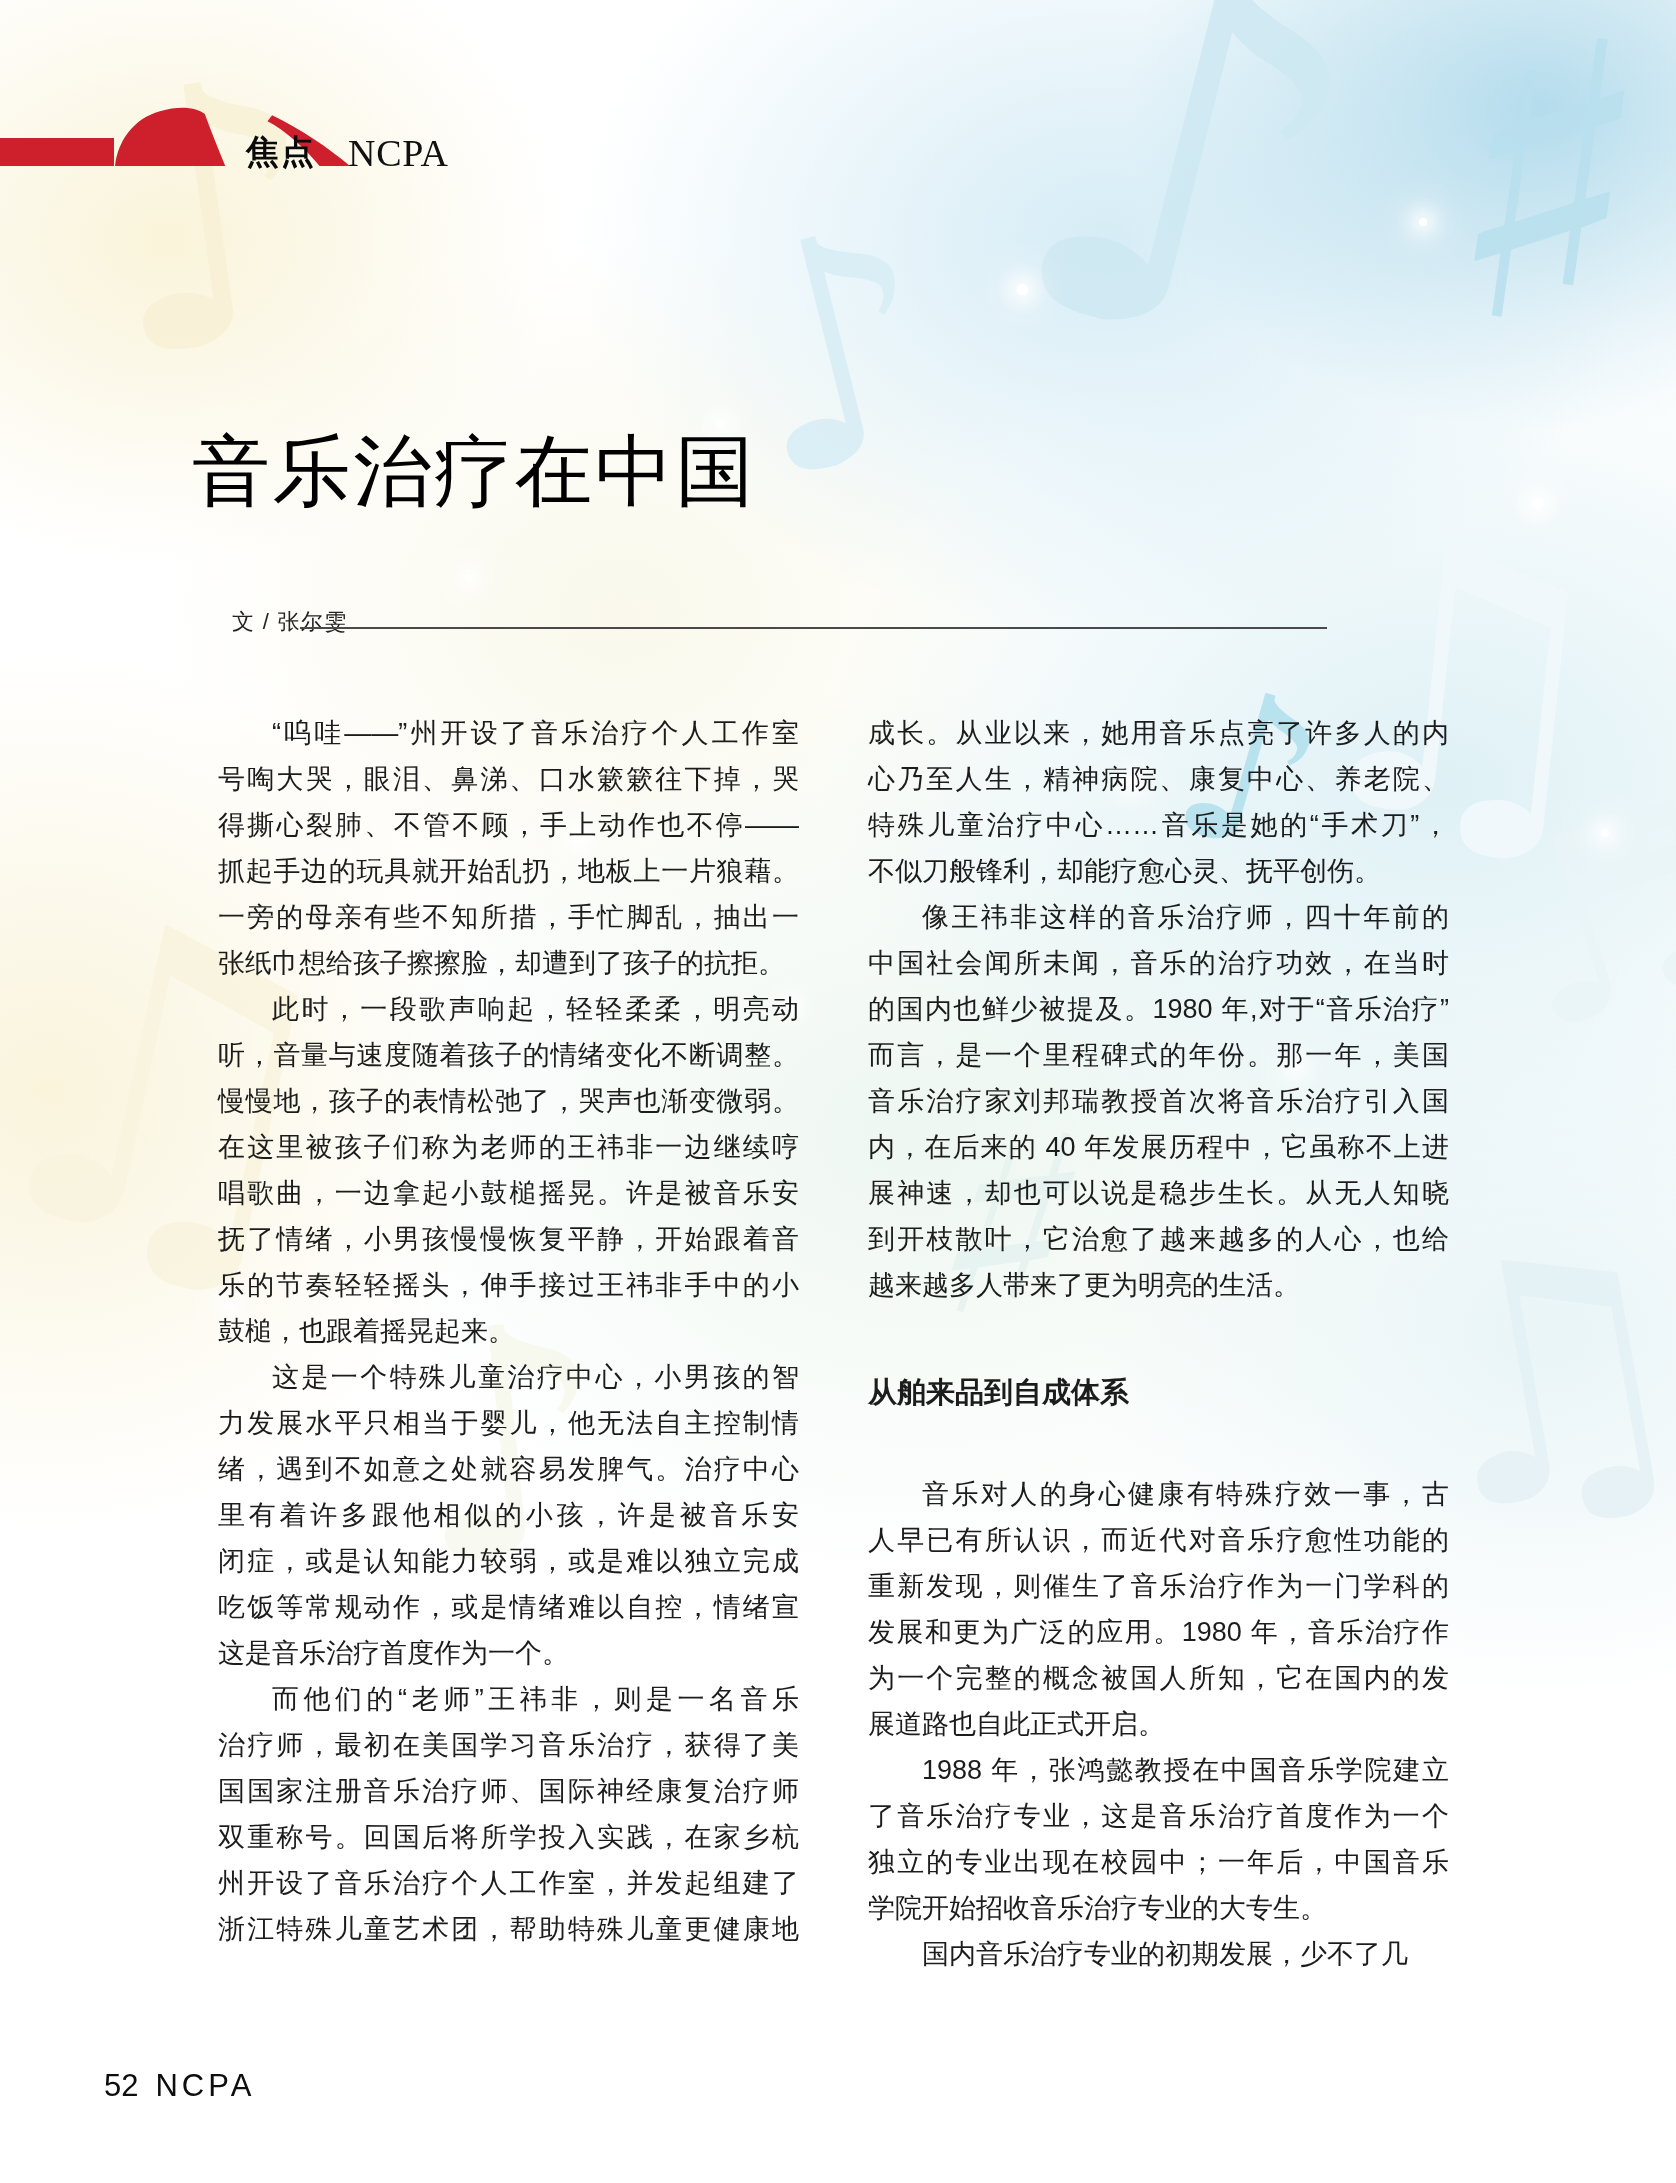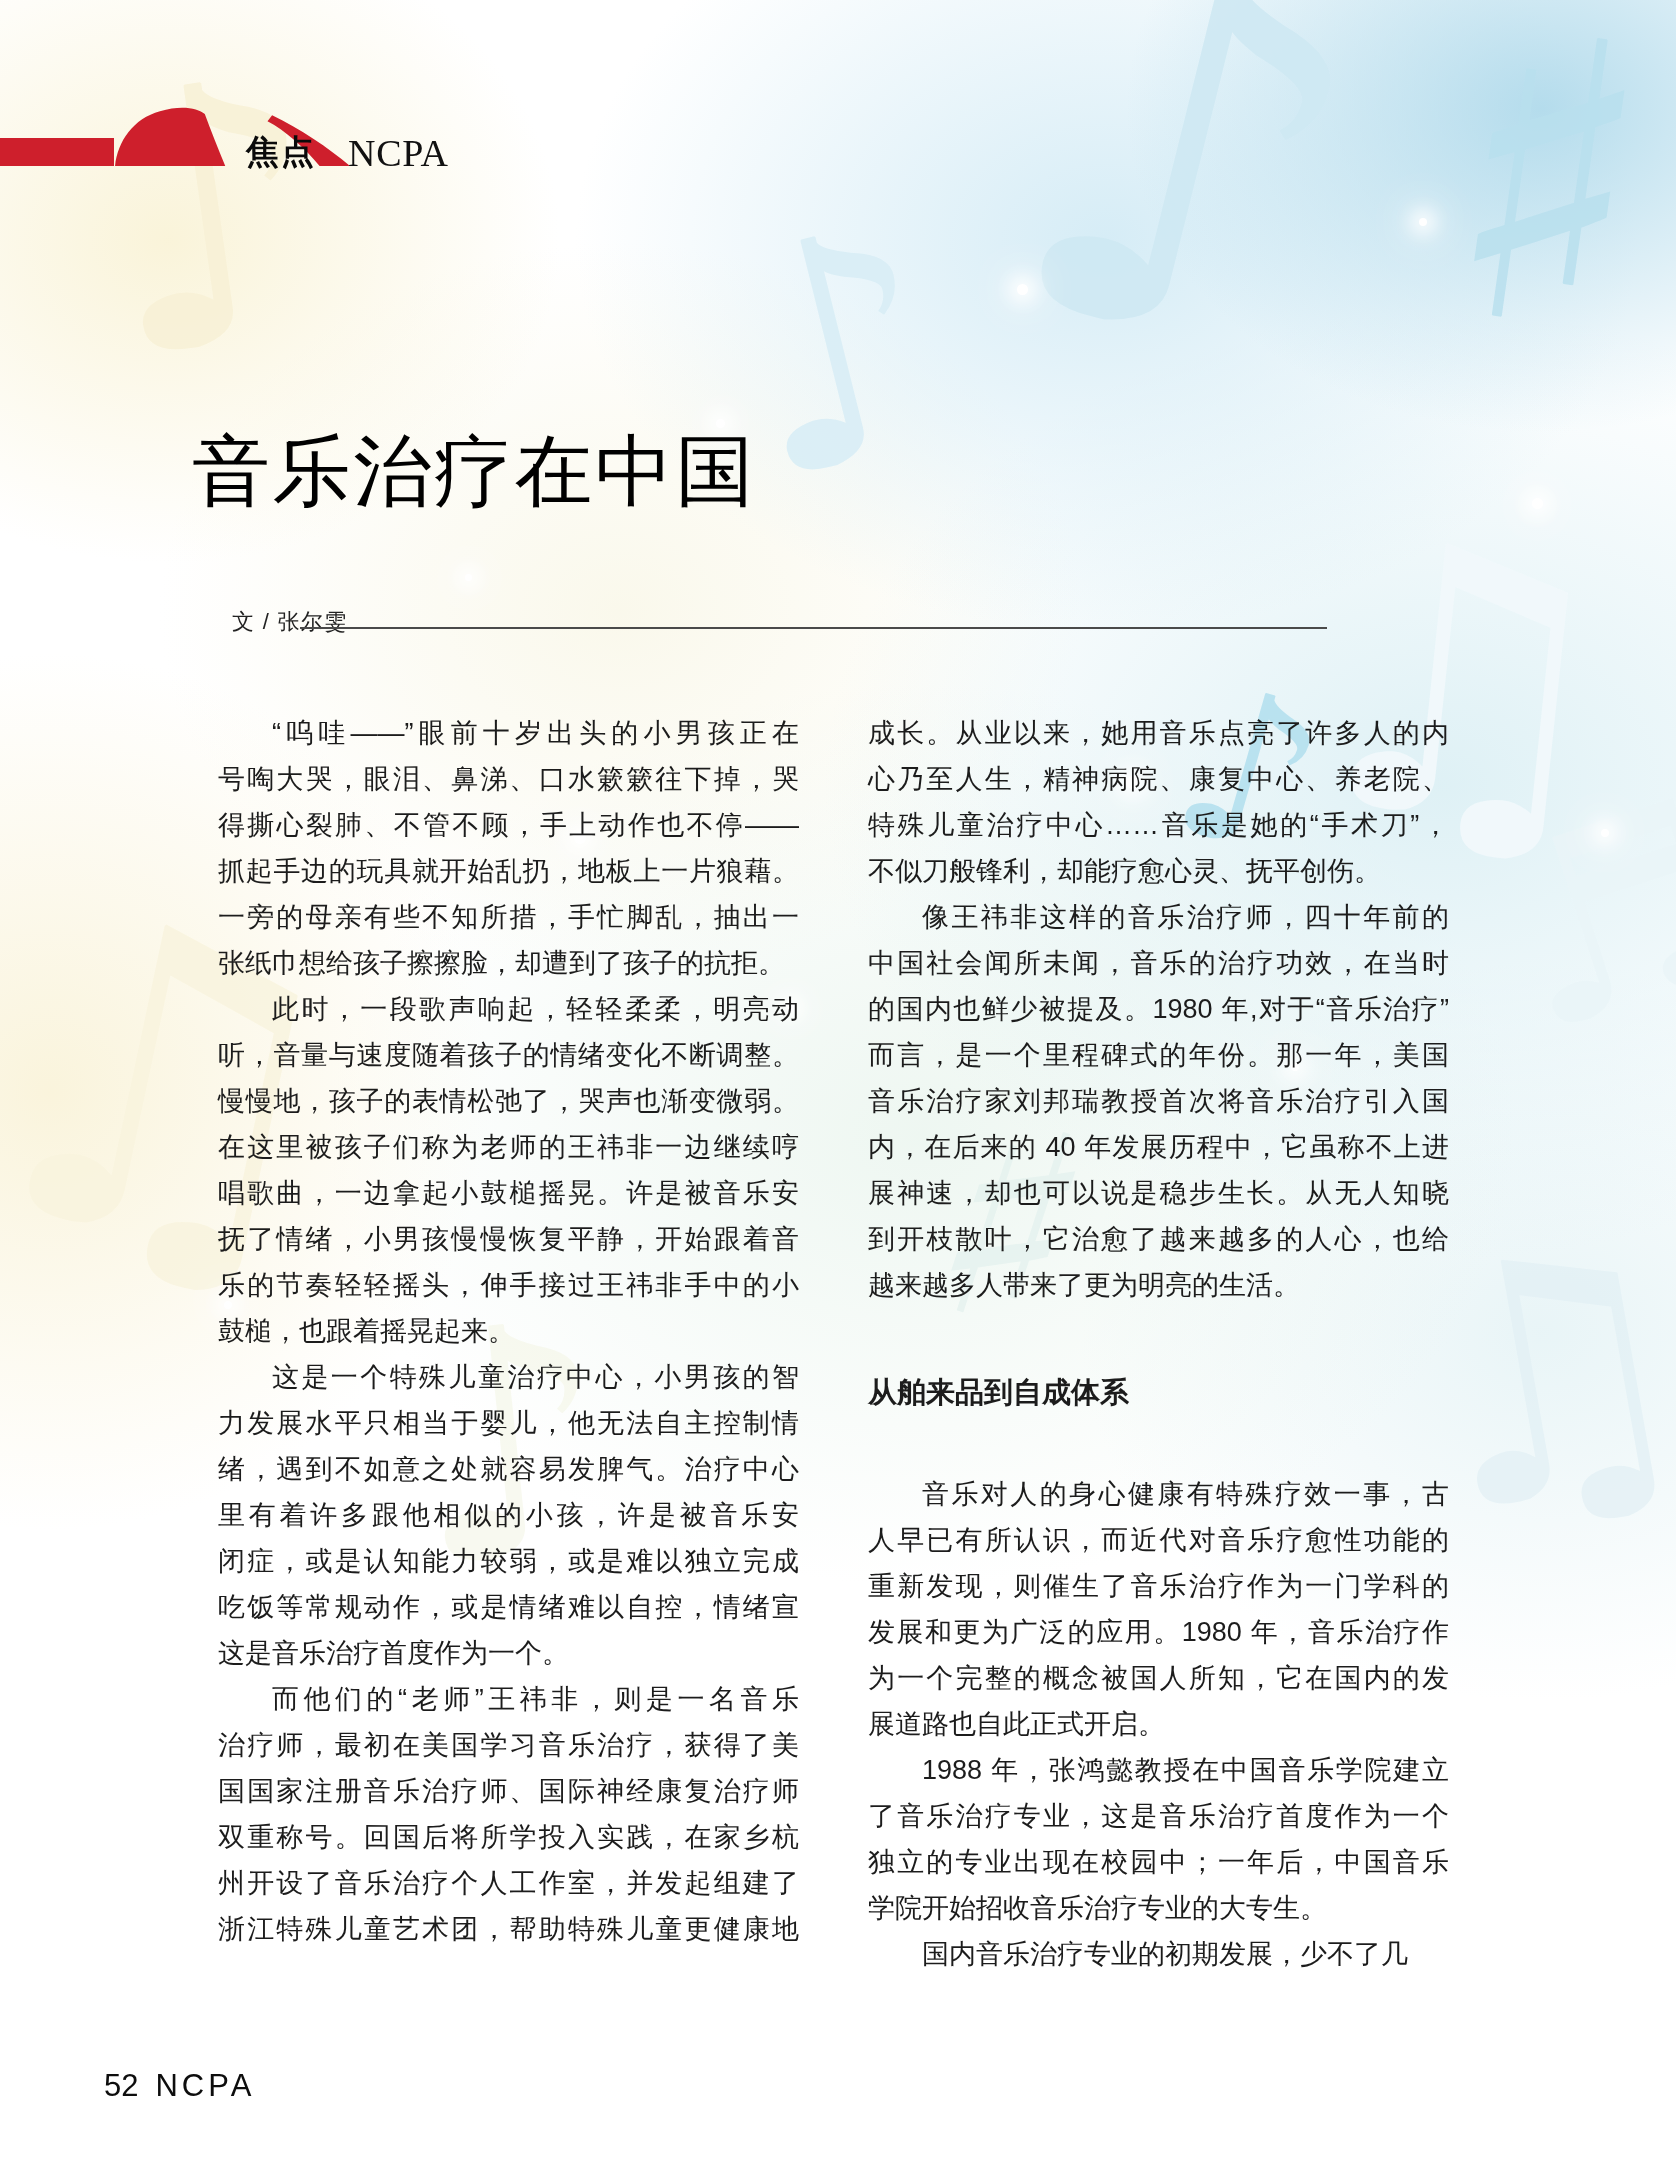--- a/index.html
+++ b/index.html
@@ -98,21 +98,21 @@
       <div class="en-label">NCPA</div>
     </header>
 
     <h1 class="title">音乐治疗在中国</h1>
 
     <div class="byline">文 / 张尔雯</div>
     <div class="byline-rule"></div>
 
     <main>
       <div class="col" id="col0">
-          <div class="line first">“呜哇——”眼前十岁出头的小男孩正在</div>
+          <div class="line first">“呜哇——”州开设了音乐治疗个人工作室</div>
           <div class="line">号啕大哭，眼泪、鼻涕、口水簌簌往下掉，哭</div>
           <div class="line">得撕心裂肺、不管不顾，手上动作也不停——</div>
           <div class="line">抓起手边的玩具就开始乱扔，地板上一片狼藉。</div>
           <div class="line">一旁的母亲有些不知所措，手忙脚乱，抽出一</div>
           <div class="line last">张纸巾想给孩子擦擦脸，却遭到了孩子的抗拒。</div>
           <div class="line first">此时，一段歌声响起，轻轻柔柔，明亮动</div>
           <div class="line">听，音量与速度随着孩子的情绪变化不断调整。</div>
           <div class="line">慢慢地，孩子的表情松弛了，哭声也渐变微弱。</div>
           <div class="line">在这里被孩子们称为老师的王祎非一边继续哼</div>
           <div class="line">唱歌曲，一边拿起小鼓槌摇晃。许是被音乐安</div>

